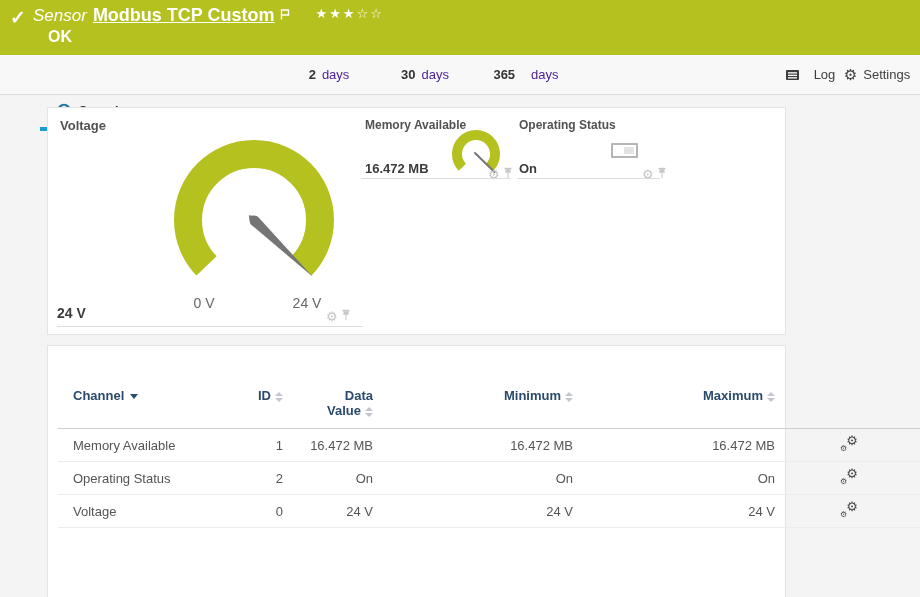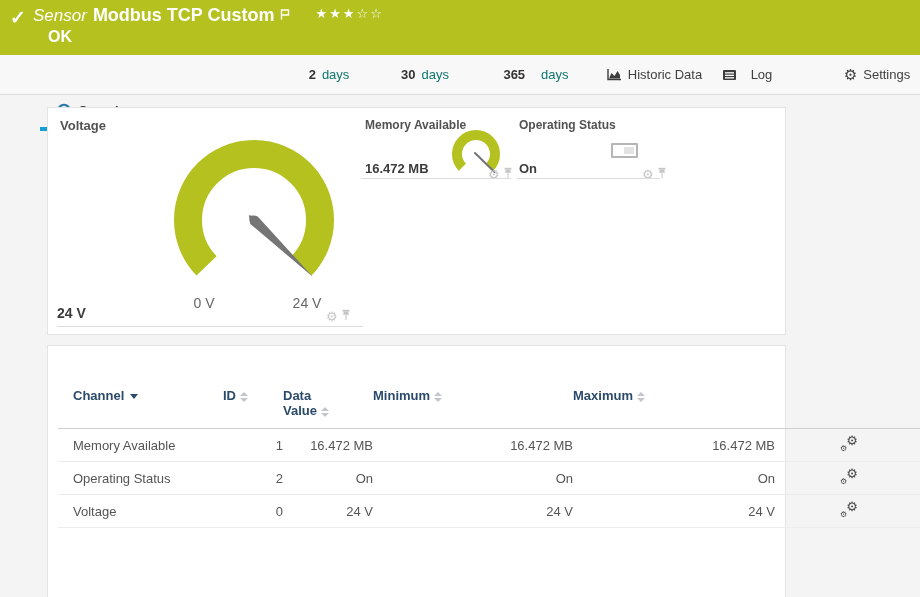--- a/index.html
+++ b/index.html
@@ -4,39 +4,39 @@
 <style>
   * { margin:0; padding:0; box-sizing:border-box; }
   html,body { width:920px; height:597px; overflow:hidden; }
   body { font-family:"Liberation Sans", sans-serif; background:#f4f4f4; position:relative; }
 
   
   .hdr { position:absolute; left:0; top:0; width:920px; height:55px; background:#b5c11e; color:#fff; }
   .hdr .check { position:absolute; left:10px; top:6px; font-size:19px; font-weight:bold; }
   .hdr .titlerow { position:absolute; left:33px; top:5px; white-space:nowrap; }
   .hdr .kind { font-style:italic; font-size:17px; }
-  .hdr .title { font-weight:bold; font-size:18px; margin-left:6px; }
+  .hdr .title { font-weight:bold; font-size:18px; margin-left:6px;text-decoration:underline; }
   .hdr .flag { display:inline-block; margin-left:5px; vertical-align:top; margin-top:1px; }
   .hdr .stars { margin-left:26px; font-size:13px; letter-spacing:2px; vertical-align:top; display:inline-block; margin-top:1px; }
   .hdr .ok { position:absolute; left:48px; top:28px; font-size:16px; font-weight:bold; }
 
   
   .tabbar { position:absolute; left:0; top:55px; width:920px; height:40px; background:#f8f8f8; border-bottom:1px solid #dcdcdc; }
   .tab { position:absolute; top:0; height:39px; display:flex; align-items:center; justify-content:center; gap:6px; font-size:13px; color:#3f3f3f; cursor:pointer; white-space:nowrap; }
   .tab .num { font-weight:bold; color:#333; }
-  .tab .unit { color:#0f766e; }
+  .tab .unit { color:#4c1d95; }
   .tab.active { font-weight:bold; color:#333;margin-top:36px; }
   .tab.active::after { content:""; position:absolute; left:0; bottom:-1px; width:100%; height:4px; background:#14a0d3; }
   .t-overview { left:40px; width:112px; }
   .t-live     { left:170px; width:95px; }
   .t-2d       { left:300px; width:58px; }
   .t-30d      { left:393px; width:64px; }
-  .t-365d     { left:500px; width:72px;gap:16px; }
+  .t-365d     { left:490px; width:72px;gap:16px; }
   .t-hist     { left:598px; width:112px; }
-  .t-log      { left:716px; width:62px;gap:14px; }
+  .t-log      { left:779px; width:62px;gap:14px; }
   .t-set      { left:841px; width:72px; }
   .tico { display:inline-flex; align-items:center; }
   .gear-glyph { font-size:15px; color:#3d3d3d; line-height:1; }
 
   
   .panel { position:absolute; left:47px; width:739px; background:#fff; border:1px solid #e4e4e4; }
   .panel1 { top:107px; height:228px; }
   .panel2 { top:345px; height:260px; }
 
   .blk-title { position:absolute; font-weight:bold; color:#525252; }
@@ -46,21 +46,21 @@
   .g-tools .gear { font-size:13px; line-height:1; color:#c6c6c6; }
   .blk-line { position:absolute; height:1px; background:#ddd; }
 
   .toggle { position:absolute; left:563px; top:35px; width:27px; height:15px; border:2px solid #b5b5b5; background:#fff; border-radius:1px; }
   .toggle .knob { position:absolute; right:2px; top:2px; width:10px; height:7px; background:#e3e3e3; }
 
   
   table.chan { border-collapse:collapse; margin:36px 0 0 10px; width:862px; table-layout:fixed; font-size:13px; }
   table.chan col.c1{width:165px;} table.chan col.c2{width:60px;} table.chan col.c3{width:90px;}
   table.chan col.c4{width:200px;} table.chan col.c5{width:202px;} table.chan col.c6{width:145px;}
-  table.chan th { color:#2b4a6b; font-size:13px; font-weight:bold; vertical-align:top; padding:6px 0 10px 0; border-bottom:1px solid #cfcfcf; text-align:left; }
+  table.chan th { color:#2b4a6b; font-size:13px; font-weight:bold; vertical-align:top; padding:6px 0 10px 0; border-bottom:1px solid #cfcfcf; text-align:right; }
   table.chan th.left { text-align:left; padding-left:15px; }
   table.chan td { color:#555; padding:0; height:33px; border-bottom:1px solid #ececec; text-align:right; }
   table.chan td.left { text-align:left; padding-left:15px; }
   table.chan td.icon-cell { padding-right:62px; }
   .sort-desc { display:inline-block; width:0; height:0; border-left:4px solid transparent; border-right:4px solid transparent; border-top:5px solid #2b4a6b; margin-left:6px; vertical-align:middle; }
   .sort-both { display:inline-block; vertical-align:middle; margin-left:4px; line-height:0; }
   .sort-both i { display:block; width:0; height:0; border-left:4px solid transparent; border-right:4px solid transparent; }
   .sort-both .up { border-bottom:4px solid #c3c7cd; margin-bottom:2px; }
   .sort-both .dn { border-top:4px solid #c3c7cd; }
   .chgear { position:relative; display:inline-block; width:18px; height:16px; color:#4a4a4a; }
@@ -94,29 +94,20 @@
     <span class="num">2</span>
     <span class="unit">days</span>
   </div>
   <div class="tab t-30d">
     <span class="num">30</span>
     <span class="unit">days</span>
   </div>
   <div class="tab t-365d">
     <span class="num">365</span>
     <span class="unit">days</span>
-  </div>
-  <div class="tab t-hist">
-    <span class="tico">
-        <svg width="16" height="13" viewBox="0 0 16 13">
-          <path d="M2 1 L2 11.5 L15 11.5" stroke="#3d3d3d" stroke-width="1.4" fill="none"></path>
-          <path d="M3 10.5 L5.5 5 L8.5 8 L11.5 3 L14 7 L14 10.5 Z" fill="#3d3d3d"></path>
-        </svg>
-      </span>
-    <span>Historic Data</span>
   </div>
   <div class="tab t-log">
     <span class="tico">
         <svg width="15" height="12" viewBox="0 0 15 12">
           <rect x="1" y="1" width="13" height="10" fill="#3d3d3d" rx="1"></rect>
           <rect x="3" y="3.2" width="9" height="1.3" fill="#fff"></rect>
           <rect x="3" y="5.7" width="9" height="1.3" fill="#fff"></rect>
           <rect x="3" y="8.2" width="9" height="1.3" fill="#fff"></rect>
         </svg>
       </span>

